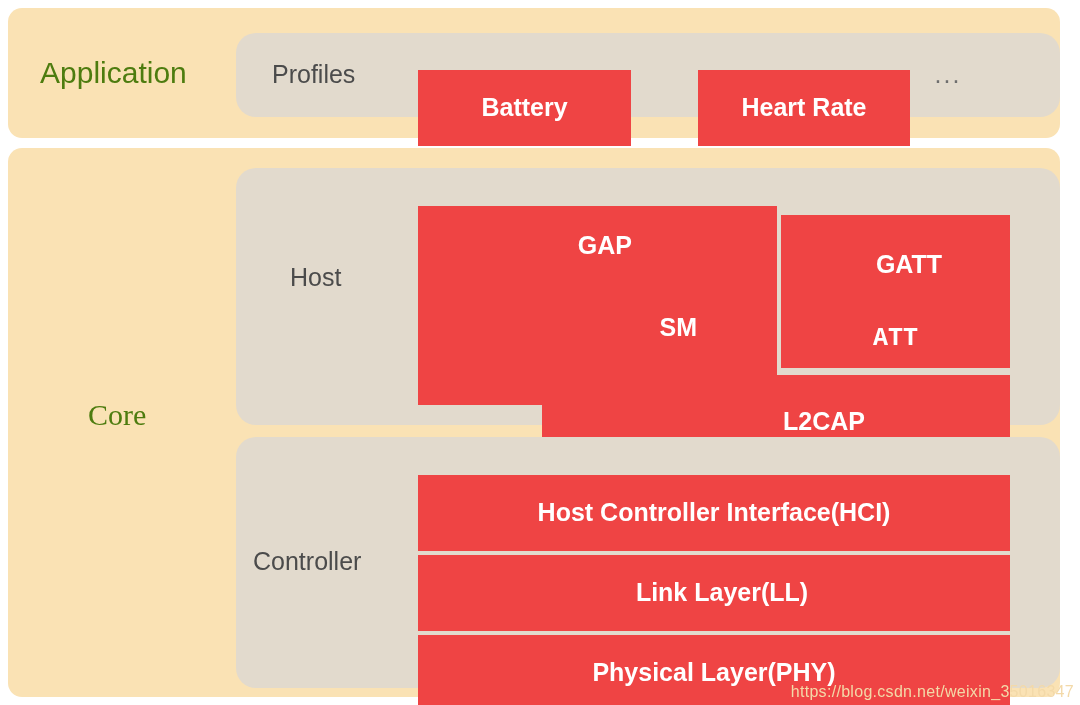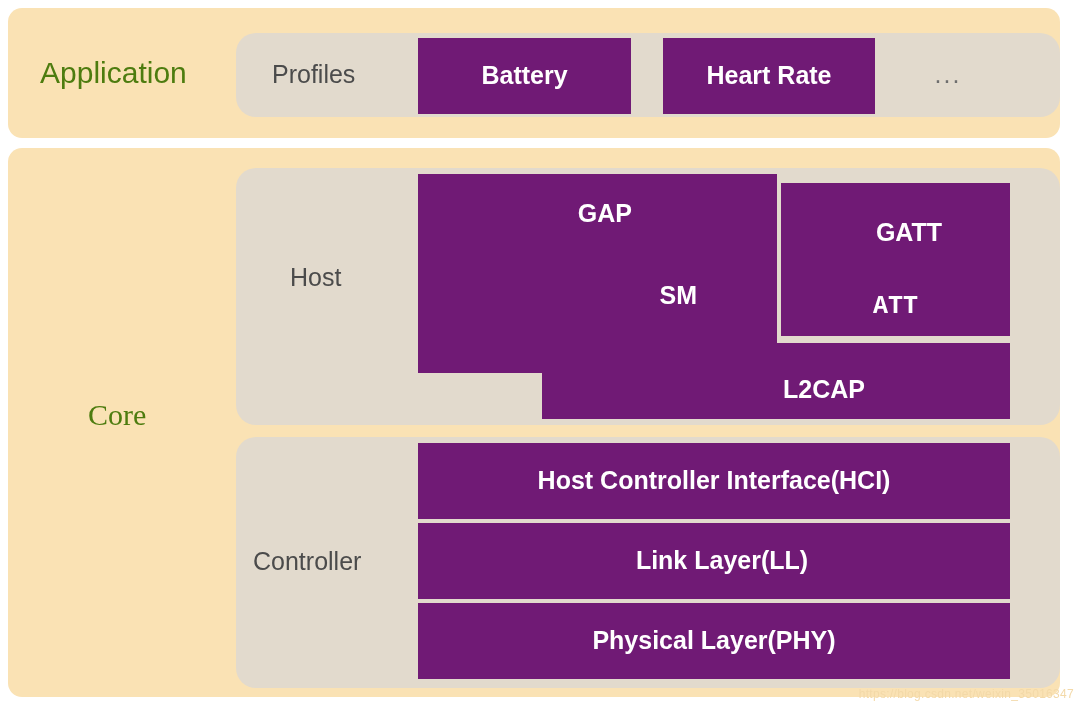--- a/index.html
+++ b/index.html
@@ -61,35 +61,36 @@
     line-height: 1;
     white-space: nowrap;
   }
   #profiles-title   { left: 272px; top: 62px;  }
   #host-title       { left: 290px; top: 265px; }
   #controller-title { left: 253px; top: 549px; }
 
   
   .block {
     position: absolute;
-    background: #701a75;
+    background: #ef4444;
     color: #ffffff;
     font-size: 25px;
     font-weight: bold;
     display: flex;
     align-items: center;
     justify-content: center;
     text-align: center;
     line-height: 1.1;
     box-sizing: border-box;
+    margin-top: 32px;
   }
 
   
   #block-battery    { left: 418px; top: 38px; width: 213px; height: 76px; }
-  #block-heartrate  { left: 663px; top: 38px; width: 212px; height: 76px; }
+  #block-heartrate  { left: 698px; top: 38px; width: 212px; height: 76px; }
 
   
   #profiles-ellipsis {
     position: absolute;
     left: 925px; top: 62px;
     width: 46px;
     color: #6e6e6e;
     font-size: 25px;
     font-weight: 400;
     letter-spacing: 2px;
@@ -115,21 +116,21 @@
   #block-hci { left: 418px; top: 443px; width: 592px; height: 76px; }
   #block-ll  { left: 418px; top: 523px; width: 592px; height: 76px; padding-left: 16px; }
   #block-phy { left: 418px; top: 603px; width: 592px; height: 76px; }
 
   
   #watermark {
     position: absolute;
     right: 6px;
     bottom: 4px;
     color: #f3d9a8;
-    font-size: 12px;
+    font-size: 16px;
     font-family: "Liberation Sans", sans-serif;
     letter-spacing: 0.3px;
     white-space: nowrap;
     pointer-events: none;
   }
 </style>
 </head>
 <body>
 
 <div id="stage">

